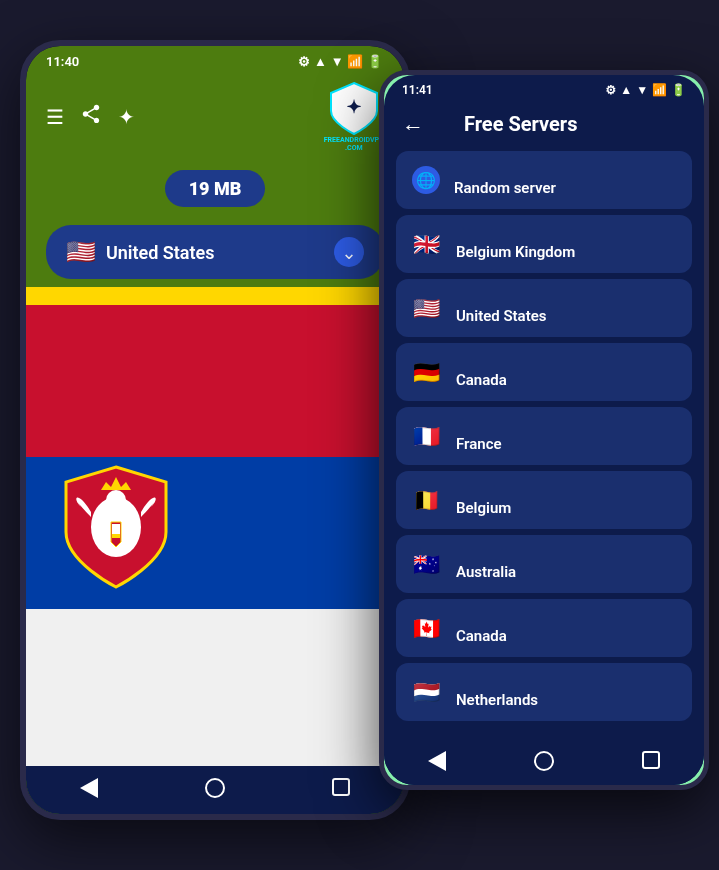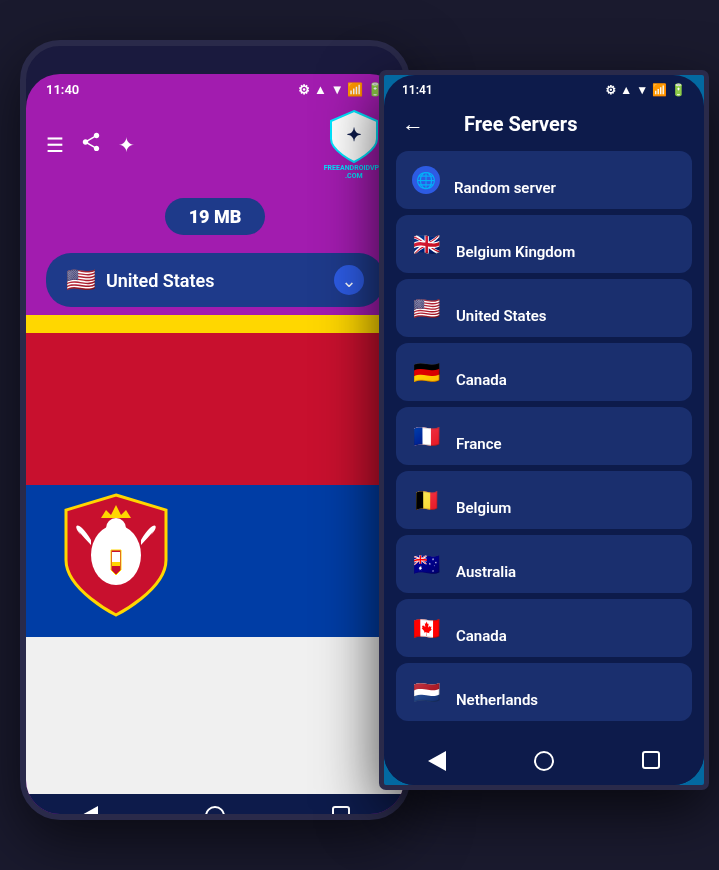--- a/index.html
+++ b/index.html
@@ -26,26 +26,25 @@
       left: 20px;
       top: 40px;
       z-index: 1;
       overflow: hidden;
       box-shadow: 0 20px 60px rgba(0,0,0,0.6);
     }
 
     .phone1-inner {
       width: 100%;
       height: 100%;
-      background: #a21caf;
+      background: #4d7c0f;
       border-radius: 34px;
       overflow: hidden;
       display: flex;
       flex-direction: column;
-      margin-top: 28px;
     }
 
     
     .status-bar {
       display: flex;
       justify-content: space-between;
       align-items: center;
       padding: 8px 20px 4px;
       color: white;
       font-size: 13px;
@@ -212,22 +211,22 @@
       width: 18px;
       height: 18px;
       border: 2px solid white;
       border-radius: 3px;
     }
 
     
     .phone2 {
       width: 330px;
       height: 720px;
-      background: #0369a1;
-      border-radius: 7px;
+      background: #86efac;
+      border-radius: 28px;
       border: 5px solid #2a2a4a;
       position: absolute;
       right: 10px;
       top: 70px;
       z-index: 2;
       overflow: hidden;
       box-shadow: 0 20px 60px rgba(0,0,0,0.7);
     }
 
     .phone2-inner {

